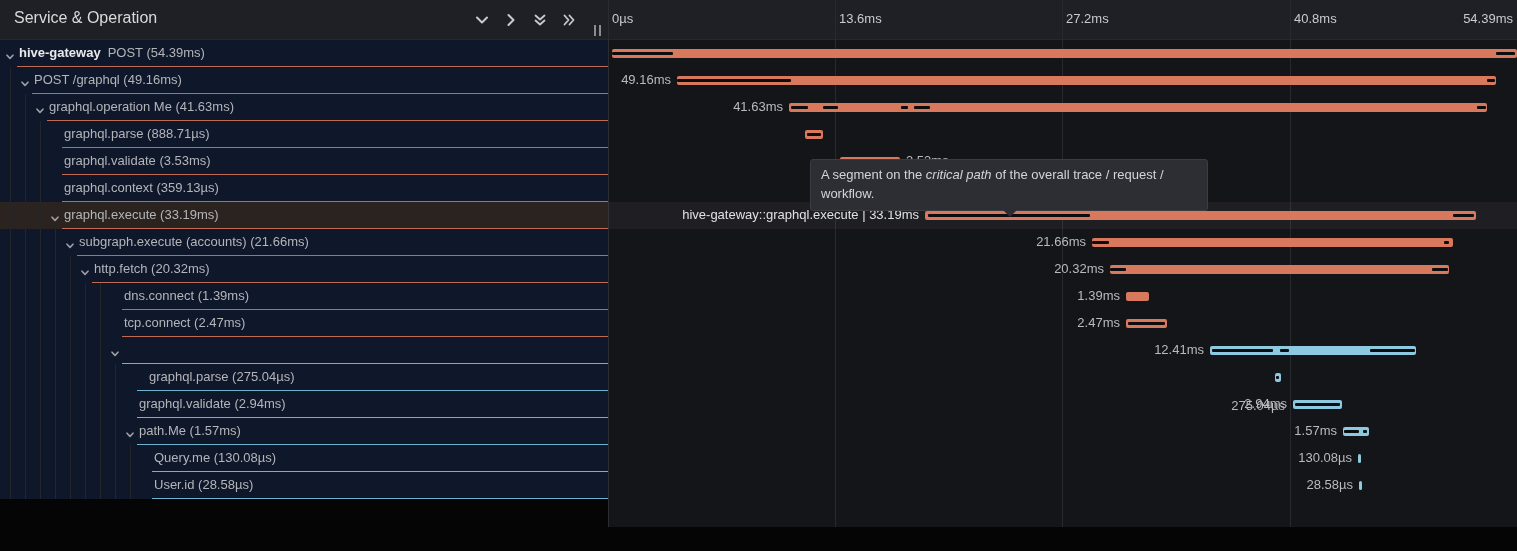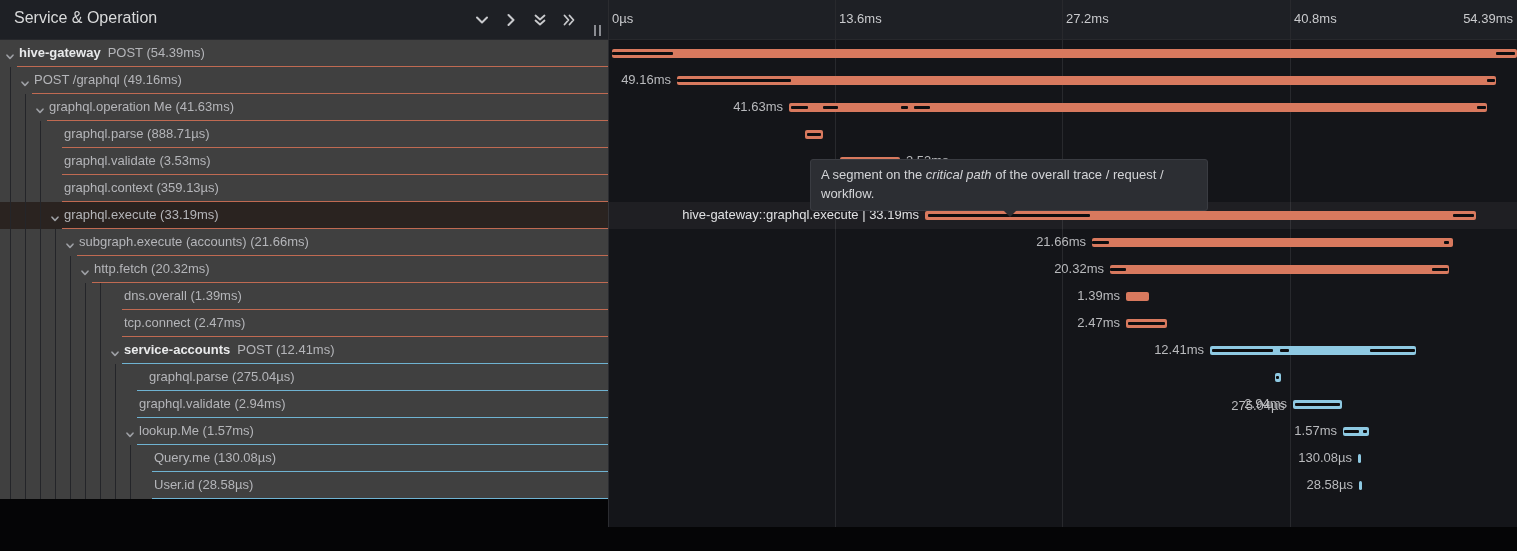--- a/index.html
+++ b/index.html
@@ -15,21 +15,21 @@
   .hdr-icons{position:absolute;left:474px;top:12px;display:flex;gap:13px;z-index:2;}
   .hdr-icons .icon-btn{width:16px;height:16px;cursor:pointer;}
   .grip{position:absolute;left:594px;top:25px;width:8px;height:11px;z-index:3;display:flex;gap:3px;}
   .grip span{display:block;width:2px;height:11px;background:#8a8c92;}
   .tick{position:absolute;top:11px;font-size:13px;color:#c9cacd;white-space:nowrap;}
   .gridline{position:absolute;top:0;height:527px;width:1px;background:#28292d;z-index:1;}
   .divider{position:absolute;left:608px;top:0;height:527px;width:1px;background:#2b2c30;z-index:1;}
   
   #rows{position:absolute;left:0;top:40px;z-index:2;}
   .row{position:relative;height:27px;width:1517px;}
-  .cl{position:absolute;left:0;top:0;width:608px;height:27px;background:#404040;overflow:hidden;}
+  .cl{position:absolute;left:0;top:0;width:608px;height:27px;background:#0f172a;overflow:hidden;}
   .cr{position:absolute;left:608px;top:0;width:909px;height:27px;}
   .row.hovered .cl{background:#2a2320;}
   .row.hovered .cr{background:rgba(255,240,230,.05);}
   .guide{position:absolute;top:0;bottom:0;width:1px;background:#242529;}
   .chev{position:absolute;top:8px;width:10px;height:10px;cursor:pointer;}
   .tlabel{position:absolute;top:0;line-height:26px;font-size:13px;color:#b4b5b9;white-space:nowrap;}
   .tlabel b{color:#e9eaeb;font-weight:700;margin-right:7px;}
   .uline{position:absolute;right:0;bottom:0;height:1px;}
   .uo{background:#c06a52;}  .ub{background:#6fb3d2;}
   .bar{position:absolute;top:9px;height:9px;border-radius:2px;cursor:pointer;}
@@ -239,21 +239,21 @@
       </div>
       <div class="row">
         <div class="cl">
           <div class="guide" style="left: 10px;"></div>
           <div class="guide" style="left: 25px;"></div>
           <div class="guide" style="left: 40px;"></div>
           <div class="guide" style="left: 55px;"></div>
           <div class="guide" style="left: 70px;"></div>
           <div class="guide" style="left: 85px;"></div>
           <div class="guide" style="left: 100px;"></div>
-          <div class="tlabel" style="left: 124px;"><span>dns.overall (1.39ms)</span></div>
+          <div class="tlabel" style="left: 124px;"><span>dns.connect (1.39ms)</span></div>
           <div class="uline uo" style="left: 122px;"></div>
         </div>
         <div class="cr">
           <div class="bar bo" style="left: 518px; width: 23px;"></div>
           <div class="dur" style="right: 397px;">1.39ms</div>
         </div>
       </div>
       <div class="row">
         <div class="cl">
           <div class="guide" style="left: 10px;"></div>
@@ -277,21 +277,20 @@
           <div class="guide" style="left: 10px;"></div>
           <div class="guide" style="left: 25px;"></div>
           <div class="guide" style="left: 40px;"></div>
           <div class="guide" style="left: 55px;"></div>
           <div class="guide" style="left: 70px;"></div>
           <div class="guide" style="left: 85px;"></div>
           <div class="guide" style="left: 100px;"></div>
           <span class="chev" style="left: 110px;"><svg width="10" height="10" viewBox="0 0 10 10">
               <path d="M2 3.2 L5 6.4 L8 3.2" fill="none" stroke="#9ea0a5" stroke-width="1.6" stroke-linecap="round" stroke-linejoin="round"></path>
             </svg></span>
-          <div class="tlabel" style="left: 124px;"><b>service-accounts</b><span>POST (12.41ms)</span></div>
           <div class="uline ub" style="left: 122px;"></div>
         </div>
         <div class="cr">
           <div class="bar bb" style="left: 602px; width: 206px;"></div>
           <div class="crit" style="left: 604px; width: 61px;"></div>
           <div class="crit" style="left: 672px; width: 9px;"></div>
           <div class="crit" style="left: 762px; width: 45px;"></div>
           <div class="dur" style="right: 313px;">12.41ms</div>
         </div>
       </div>
@@ -339,21 +338,21 @@
           <div class="guide" style="left: 25px;"></div>
           <div class="guide" style="left: 40px;"></div>
           <div class="guide" style="left: 55px;"></div>
           <div class="guide" style="left: 70px;"></div>
           <div class="guide" style="left: 85px;"></div>
           <div class="guide" style="left: 100px;"></div>
           <div class="guide" style="left: 115px;"></div>
           <span class="chev" style="left: 125px;"><svg width="10" height="10" viewBox="0 0 10 10">
               <path d="M2 3.2 L5 6.4 L8 3.2" fill="none" stroke="#9ea0a5" stroke-width="1.6" stroke-linecap="round" stroke-linejoin="round"></path>
             </svg></span>
-          <div class="tlabel" style="left: 139px;"><span>lookup.Me (1.57ms)</span></div>
+          <div class="tlabel" style="left: 139px;"><span>path.Me (1.57ms)</span></div>
           <div class="uline ub" style="left: 137px;"></div>
         </div>
         <div class="cr">
           <div class="bar bb" style="left: 735px; width: 26px;"></div>
           <div class="crit" style="left: 736px; width: 15px;"></div>
           <div class="crit" style="left: 755px; width: 4px;"></div>
           <div class="dur" style="right: 180px;">1.57ms</div>
         </div>
       </div>
       <div class="row">

